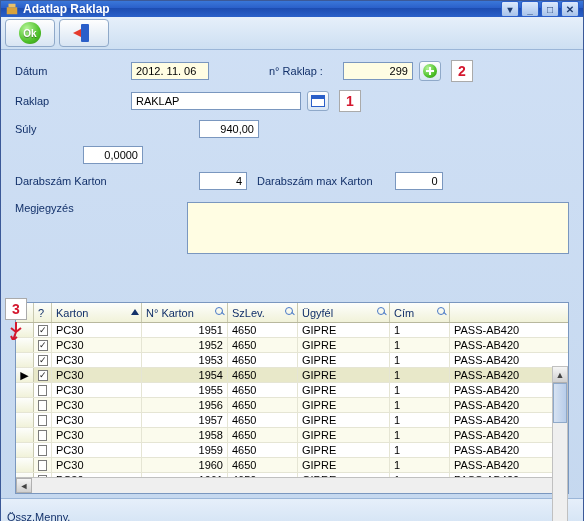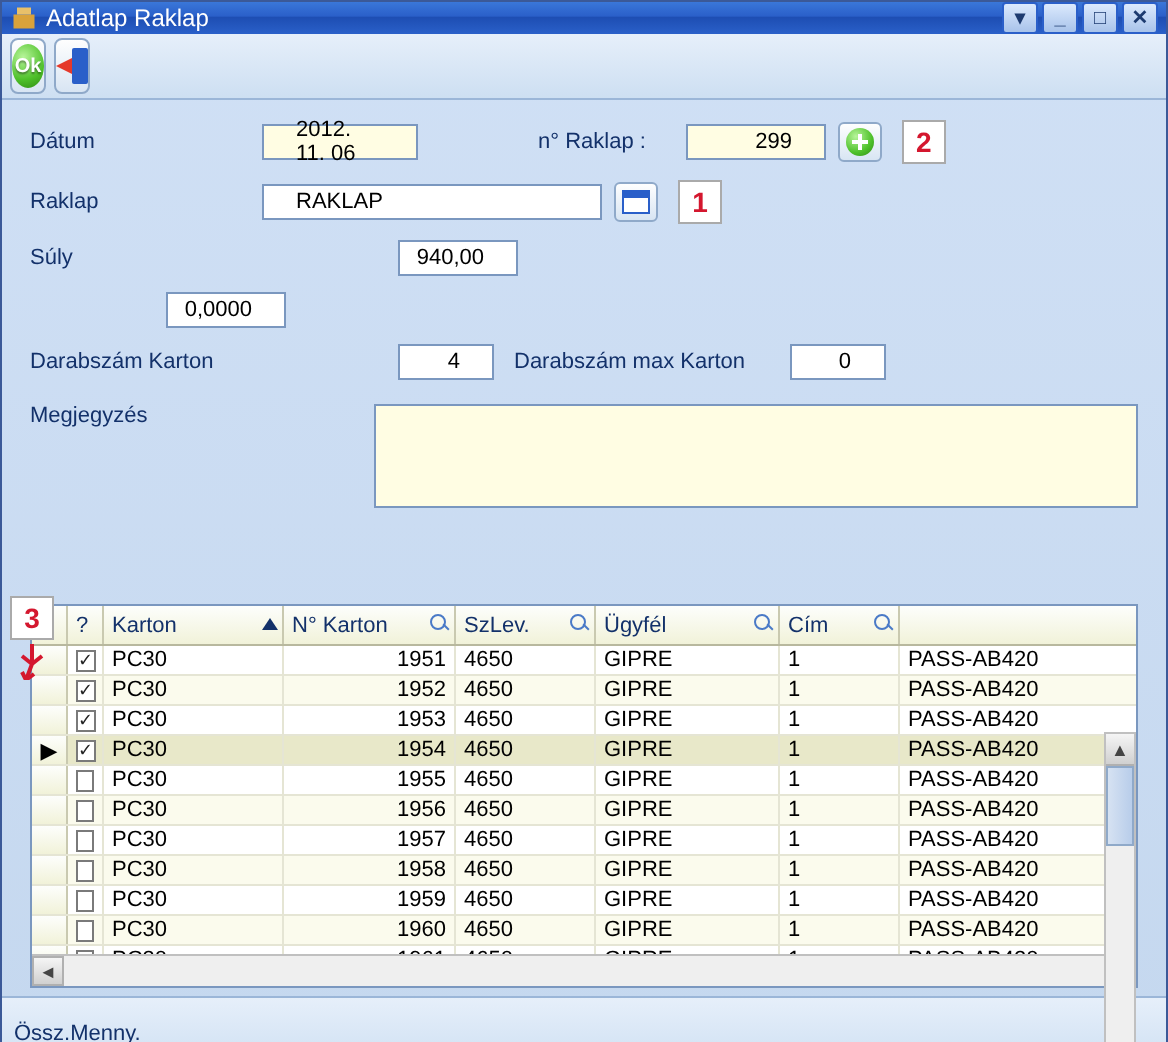--- a/index.html
+++ b/index.html
@@ -22,40 +22,40 @@
   }
   .titlebar {
     height: 20px;
     background: linear-gradient(to bottom, #3a77d9 0%, #2a5fc9 45%, #1d4db2 46%, #2a60c9 100%);
     color: #fff;
     display: flex;
     align-items: center;
     padding: 0 4px;
   }
   .titlebar .icon { width: 14px; height:14px; margin-right:4px; }
-  .titlebar .title { flex:1; font-weight:normal; font-size:12px; }
+  .titlebar .title { flex:1; font-weight:bold; font-size:12px; }
   .titlebar .winbtns { display:flex; gap:2px; }
   .titlebar .winbtn {
     width: 18px; height:16px;
     background: linear-gradient(to bottom,#dbe9fd,#a8c3ea);
     border:1px solid #2a5fc9;
     border-radius:2px;
     display:flex; align-items:center; justify-content:center;
     color:#1d3b70; font-weight:bold; font-size:10px;
     cursor:pointer;
     font-family: Arial, sans-serif;
   }
   .toolbar {
     height: 34px;
     background: linear-gradient(to bottom,#e6effa,#cddff2);
     border-bottom:1px solid #9bb6d8;
     display:flex; align-items:center; padding:2px 4px; gap:4px;
   }
   .tbtn {
-    width:18px; height:28px;
+    width:50px; height:28px;
     border:1px solid #8fa9c9;
     border-radius:4px;
     background: linear-gradient(to bottom,#fefefe,#d8e5f3);
     display:flex; align-items:center; justify-content:center;
     cursor:pointer;
   }
   .ok-icon {
     width:22px; height:22px; border-radius:50%;
     background: radial-gradient(circle at 35% 30%, #b7f59a, #4fc12a 60%, #2e8a12);
     display:flex; align-items:center; justify-content:center;
@@ -67,21 +67,21 @@
   .exit-icon .arrow{position:absolute;left:0;top:7px;width:0;height:0;border-top:4px solid transparent;border-bottom:4px solid transparent;border-right:8px solid #e5392b;}
   .content {
     flex:1;
     padding: 10px 14px 4px 14px;
     position:relative;
   }
   .row { display:flex; align-items:center; margin-bottom:8px; }
   .lbl { width:116px; color:#13316a; }
   .field {
     background:#fff; border:1px solid #7a97bf; height:18px;
-    padding:0 16px; font-size:11px; display:flex; align-items:center;
+    padding:0 4px; font-size:11px; display:flex; align-items:center;
   }
   .field.right { justify-content:flex-end; text-align:right;margin-left:12px; }
   .field.yellow { background:#fffde3; }
   .annot {
     width:22px; height:22px; border:1px solid #aaa; background:#fff;
     display:flex; align-items:center; justify-content:center;
     color:#d4172e; font-size:14px; font-weight:bold;
     margin-left:10px;
   }
   .iconbtn {

